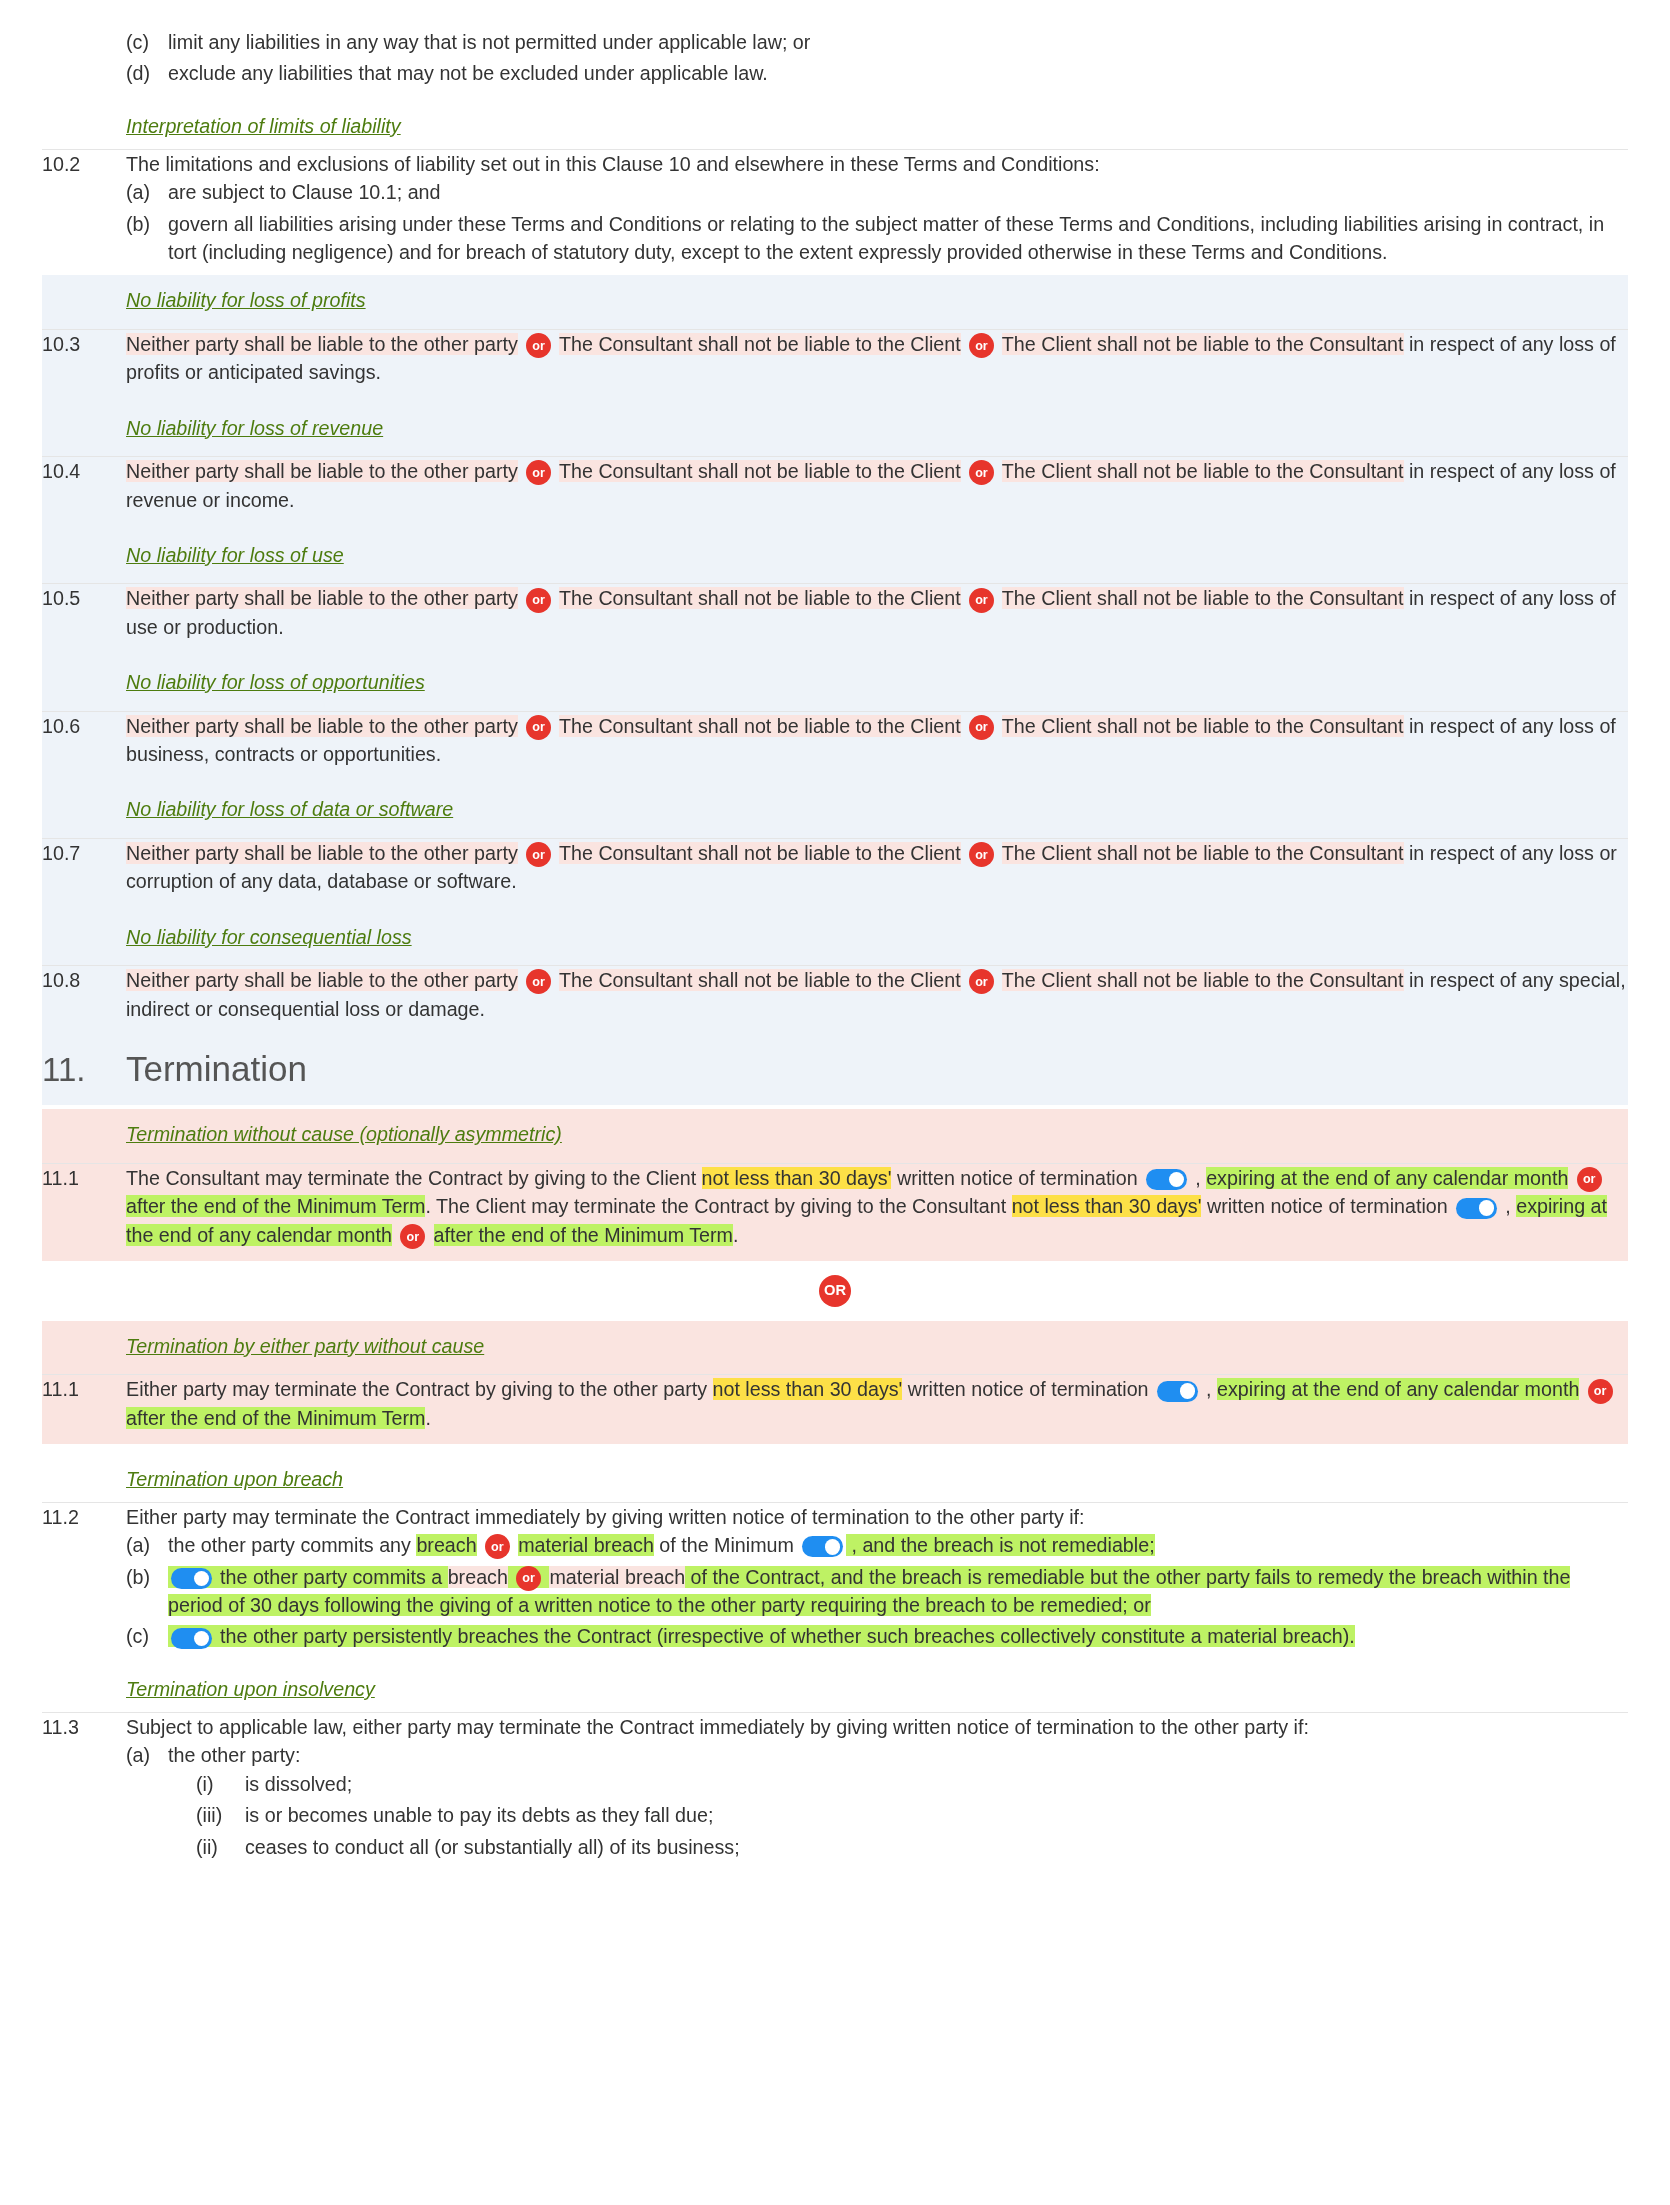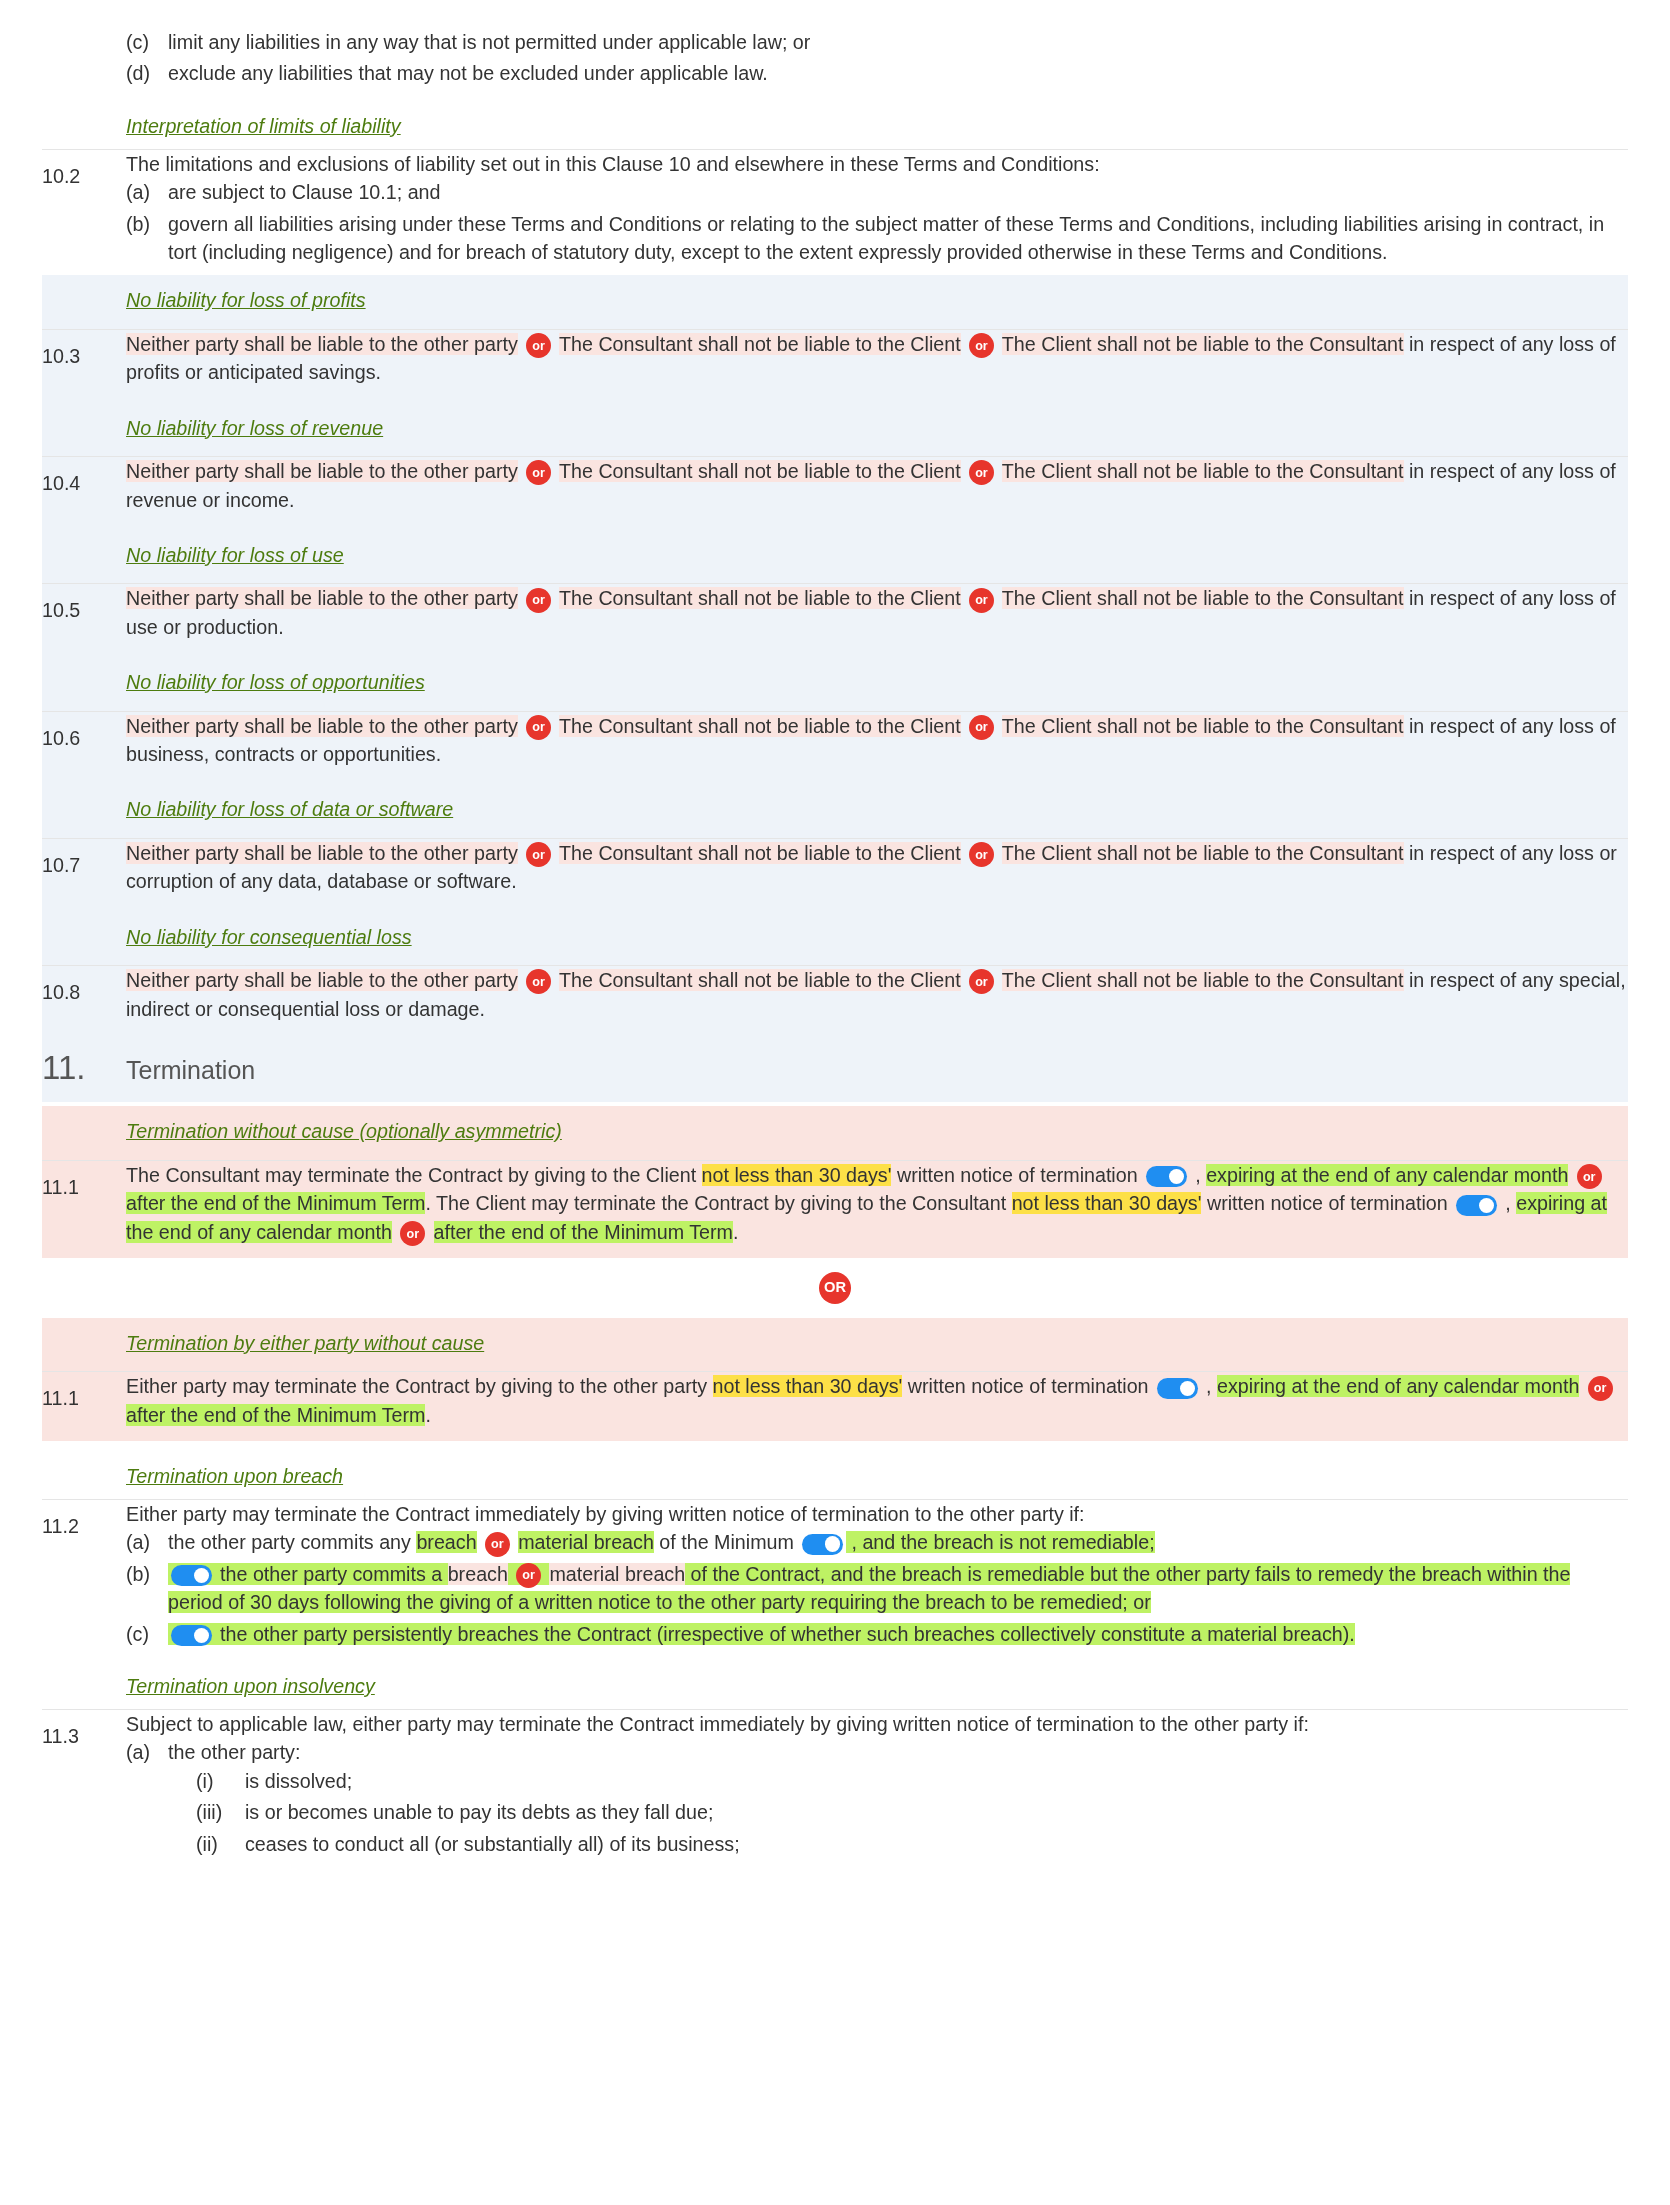--- a/index.html
+++ b/index.html
@@ -5,30 +5,30 @@
   body {
     font-family: Arial, Helvetica, sans-serif;
     font-size: 19.7px;
     line-height: 1.45;
     color: #333;
     margin: 0;
     padding: 28px 42px 42px 42px;
     max-width: 1670px;
   }
   .clause-row { display: flex; margin-bottom: 5.6px; }
-  .num-col { width: 84px; flex-shrink: 0; text-align: left; margin-top: 12px;}
+  .num-col { width: 84px; flex-shrink: 0; text-align: left;}
   .body-col { flex: 1; }
   .subhead { color: #4d7c0f; font-style: italic; margin: 21px 0 8.4px 0; padding-left: 84px; text-decoration: underline;}
   .blue-block .subhead { padding-left:0;}
   .hr-like { border-top: 0.7px solid #e5e5e5; height:0;  margin-top:4.2px;}
   .blue-block { background: #eef3f9; padding: 5.6px 0 5.6px 0;}
   .pink-block { background: #fae4e0; padding: 5.6px 0 5.6px 0; }
   .section-head { display:flex; align-items:baseline; padding: 9.8px 0 9.8px 0;}
   .section-head .num { width:84px; font-size:33px; color:#555;}
-  .section-head .title { font-size:25px; color:#555;}
+  .section-head .title { font-size:35px; color:#555;}
   .hl-pink { background: #fae4e0; margin-top: 26px; }
   .hl-yellow { background: #fde047; }
   .hl-blue { background: #bef264; }
   .or-badge {
     display:inline-flex; align-items:center; justify-content:center;
     background:#e7352c; color:#fff; border-radius:50%;
     width:25px; height:25px; font-size:12.6px; font-weight:bold;
     vertical-align:middle; margin:0 2.8px;
   }
   .or-big {

